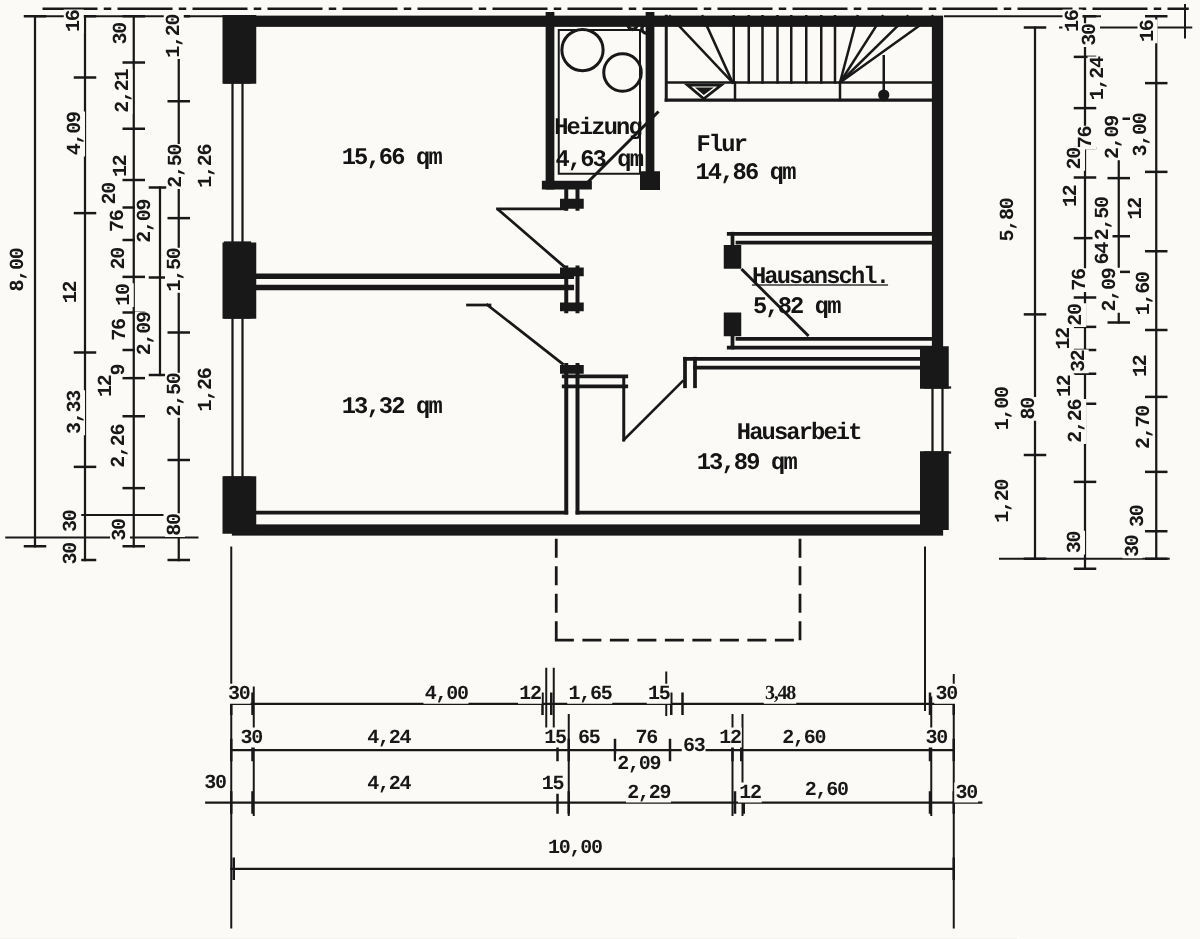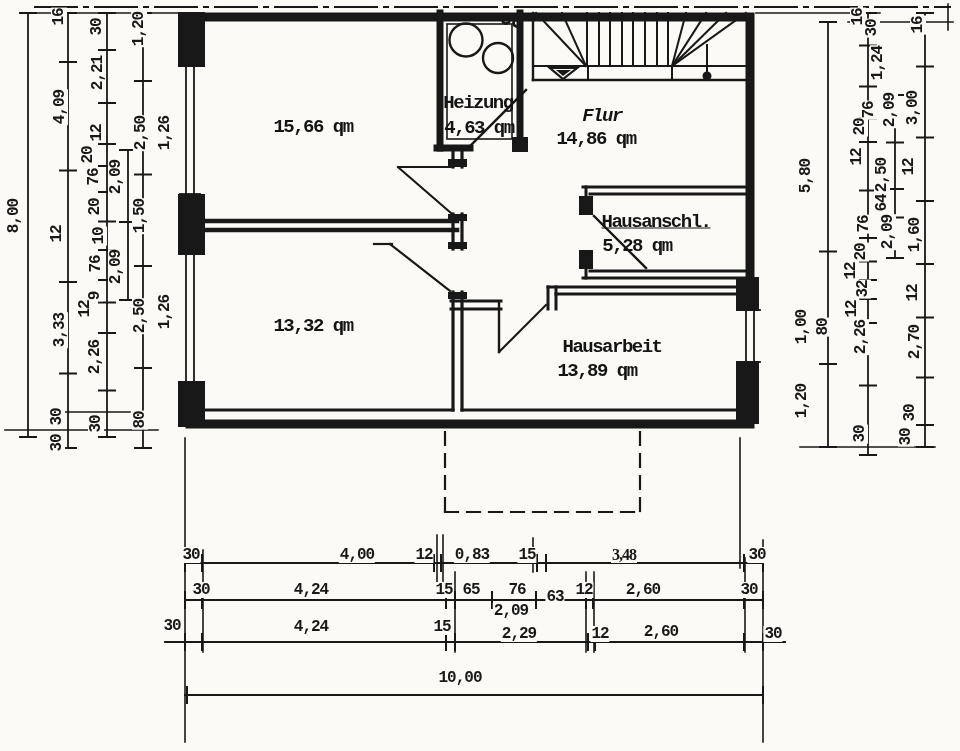--- a/index.html
+++ b/index.html
@@ -291,26 +291,26 @@
         <line x1="744" y1="634" x2="744" y2="650" stroke="#181818" stroke-width="2"></line>
         <line x1="763" y1="634" x2="763" y2="650" stroke="#181818" stroke-width="2"></line>
         <line x1="185" y1="695" x2="763" y2="695" stroke="#181818" stroke-width="1.8"></line>
         <line x1="187" y1="687" x2="187" y2="703" stroke="#181818" stroke-width="2"></line>
         <line x1="763" y1="687" x2="763" y2="703" stroke="#181818" stroke-width="2"></line>
       </g>
 </svg>
 <div class="room" style="left: 313px; top: 127px;">15,66 qm</div>
     <div class="room" style="left: 478px; top: 103px;">Heizung</div>
     <div class="room" style="left: 479px; top: 128px; text-align: center;">4,63 qm</div>
-    <div class="room" style="left: 602px; top: 116px; font-style: italic;">Flur</div>
+    <div class="room" style="left: 577px; top: 116px;">Flur</div>
     <div class="room" style="left: 596px; top: 139px;">14,86 qm</div>
     <div class="room" style="left: 656px; top: 222px; text-decoration: underline;">Hausanschl.</div>
-    <div class="room" style="left: 637px; top: 246px;">5,28 qm</div>
+    <div class="room" style="left: 637px; top: 246px;">5,82 qm</div>
     <div class="room" style="left: 313px; top: 326px;">13,32 qm</div>
-    <div class="room" style="left: 612px; top: 347px;">Hausarbeit</div>
+    <div class="room" style="left: 639px; top: 347px;">Hausarbeit</div>
     <div class="room" style="left: 597px; top: 371px;">13,89 qm</div>
     <div class="dim v" style="left: 14px; top: 216px;">8,00</div>
     <div class="dim v" style="left: 59px; top: 17px;">16</div>
     <div class="dim v" style="left: 60px; top: 107px;">4,09</div>
     <div class="dim v" style="left: 57px; top: 234px;">12</div>
     <div class="dim v" style="left: 60px; top: 330px;">3,33</div>
     <div class="dim v" style="left: 57px; top: 417px;">30</div>
     <div class="dim v" style="left: 97px; top: 27px;">30</div>
     <div class="dim v" style="left: 98px; top: 73px;">2,21</div>
     <div class="dim v" style="left: 97px; top: 133px;">12</div>
@@ -358,21 +358,21 @@
     <div class="dim v" style="left: 915px; top: 342px;">2,70</div>
     <div class="dim v" style="left: 910px; top: 413px;">30</div>
     <div class="dim v" style="left: 906px; top: 437px;">30</div>
     <div class="dim v" style="left: 165px; top: 133px;">1,26</div>
     <div class="dim v" style="left: 165px; top: 312px;">1,26</div>
     <div class="dim v" style="left: 57px; top: 443px;">30</div>
     <div class="dim v" style="left: 823px; top: 327px;">80</div>
     <div class="dim" style="left: 191px; top: 555px;">30</div>
     <div class="dim" style="left: 311px; top: 555px; margin-left: 46px;">4,00</div>
     <div class="dim" style="left: 424px; top: 555px;">12</div>
-    <div class="dim" style="left: 472px; top: 555px;">0,83</div>
+    <div class="dim" style="left: 472px; top: 555px;">1,65</div>
     <div class="dim" style="left: 527px; top: 555px;">15</div>
     <div class="dim" style="left: 624px; top: 555px; font-family: Liberation Serif, serif;">3,48</div>
     <div class="dim" style="left: 757px; top: 555px;">30</div>
     <div class="dim" style="left: 201px; top: 590px;">30</div>
     <div class="dim" style="left: 311px; top: 590px;">4,24</div>
     <div class="dim" style="left: 444px; top: 590px;">15</div>
     <div class="dim" style="left: 471px; top: 590px; text-align: center;">65</div>
     <div class="dim" style="left: 517px; top: 590px;">76</div>
     <div class="dim" style="left: 555px; top: 597px;">63</div>
     <div class="dim" style="left: 584px; top: 590px;">12</div>

